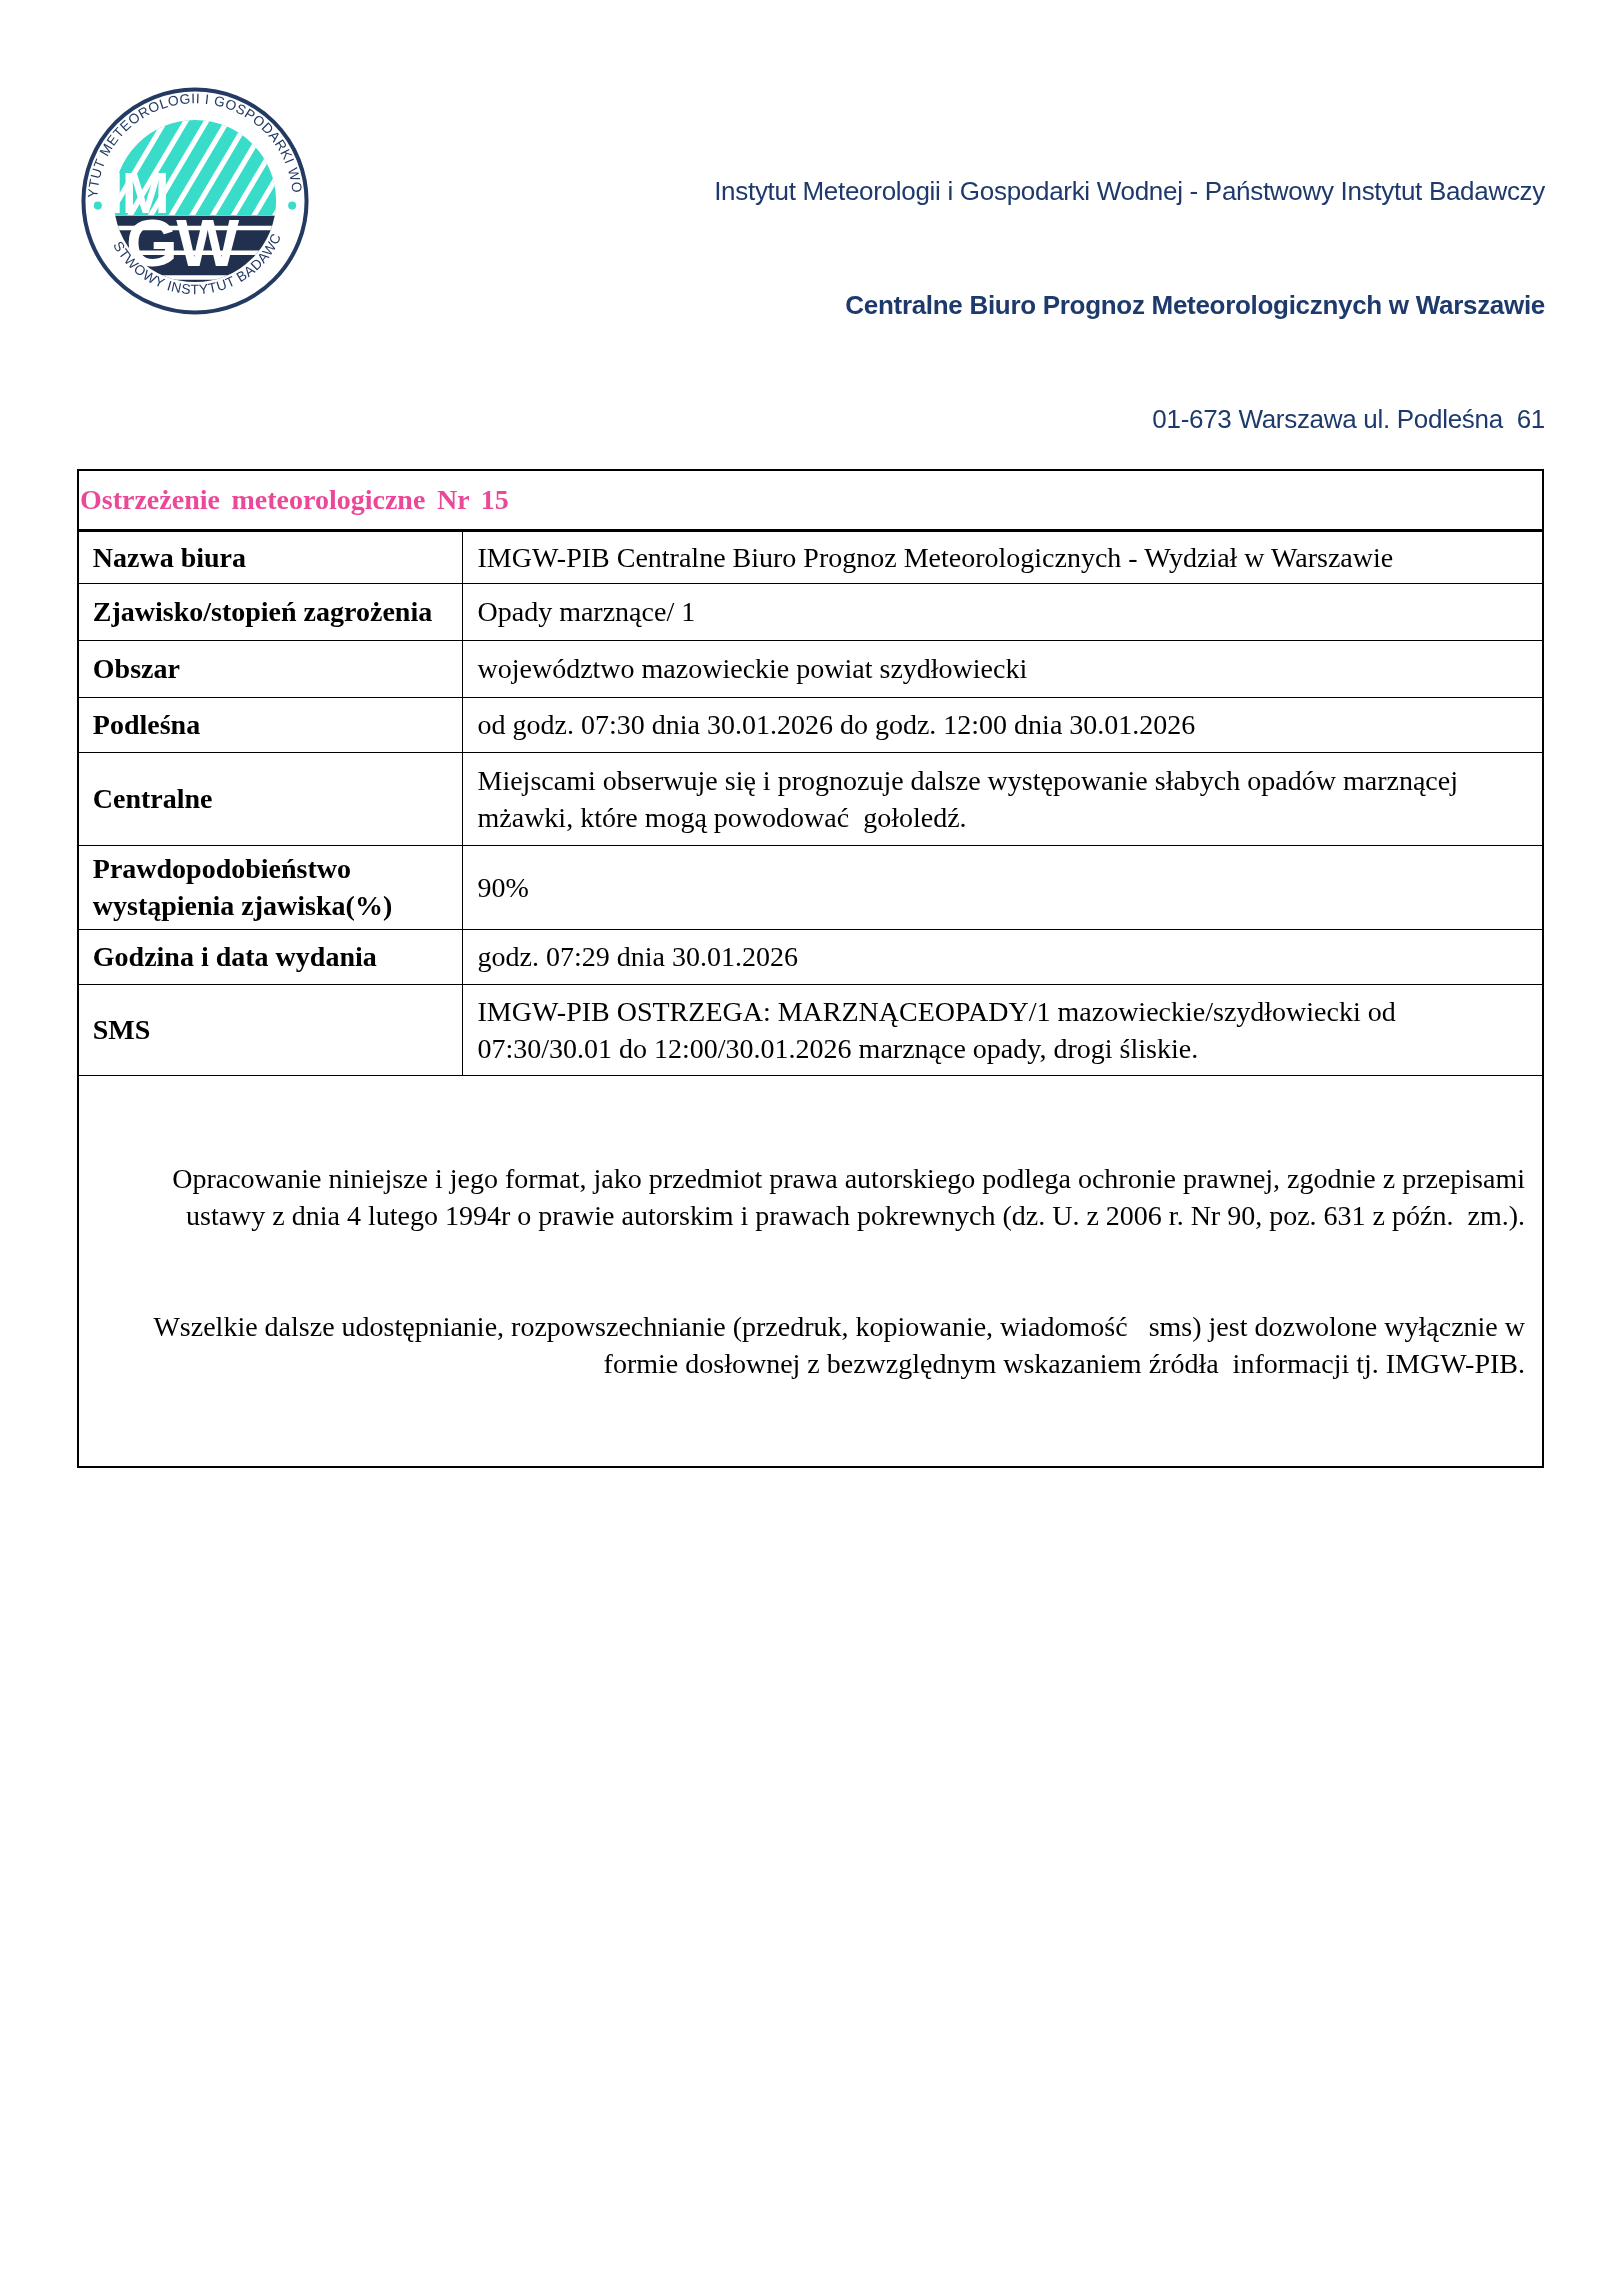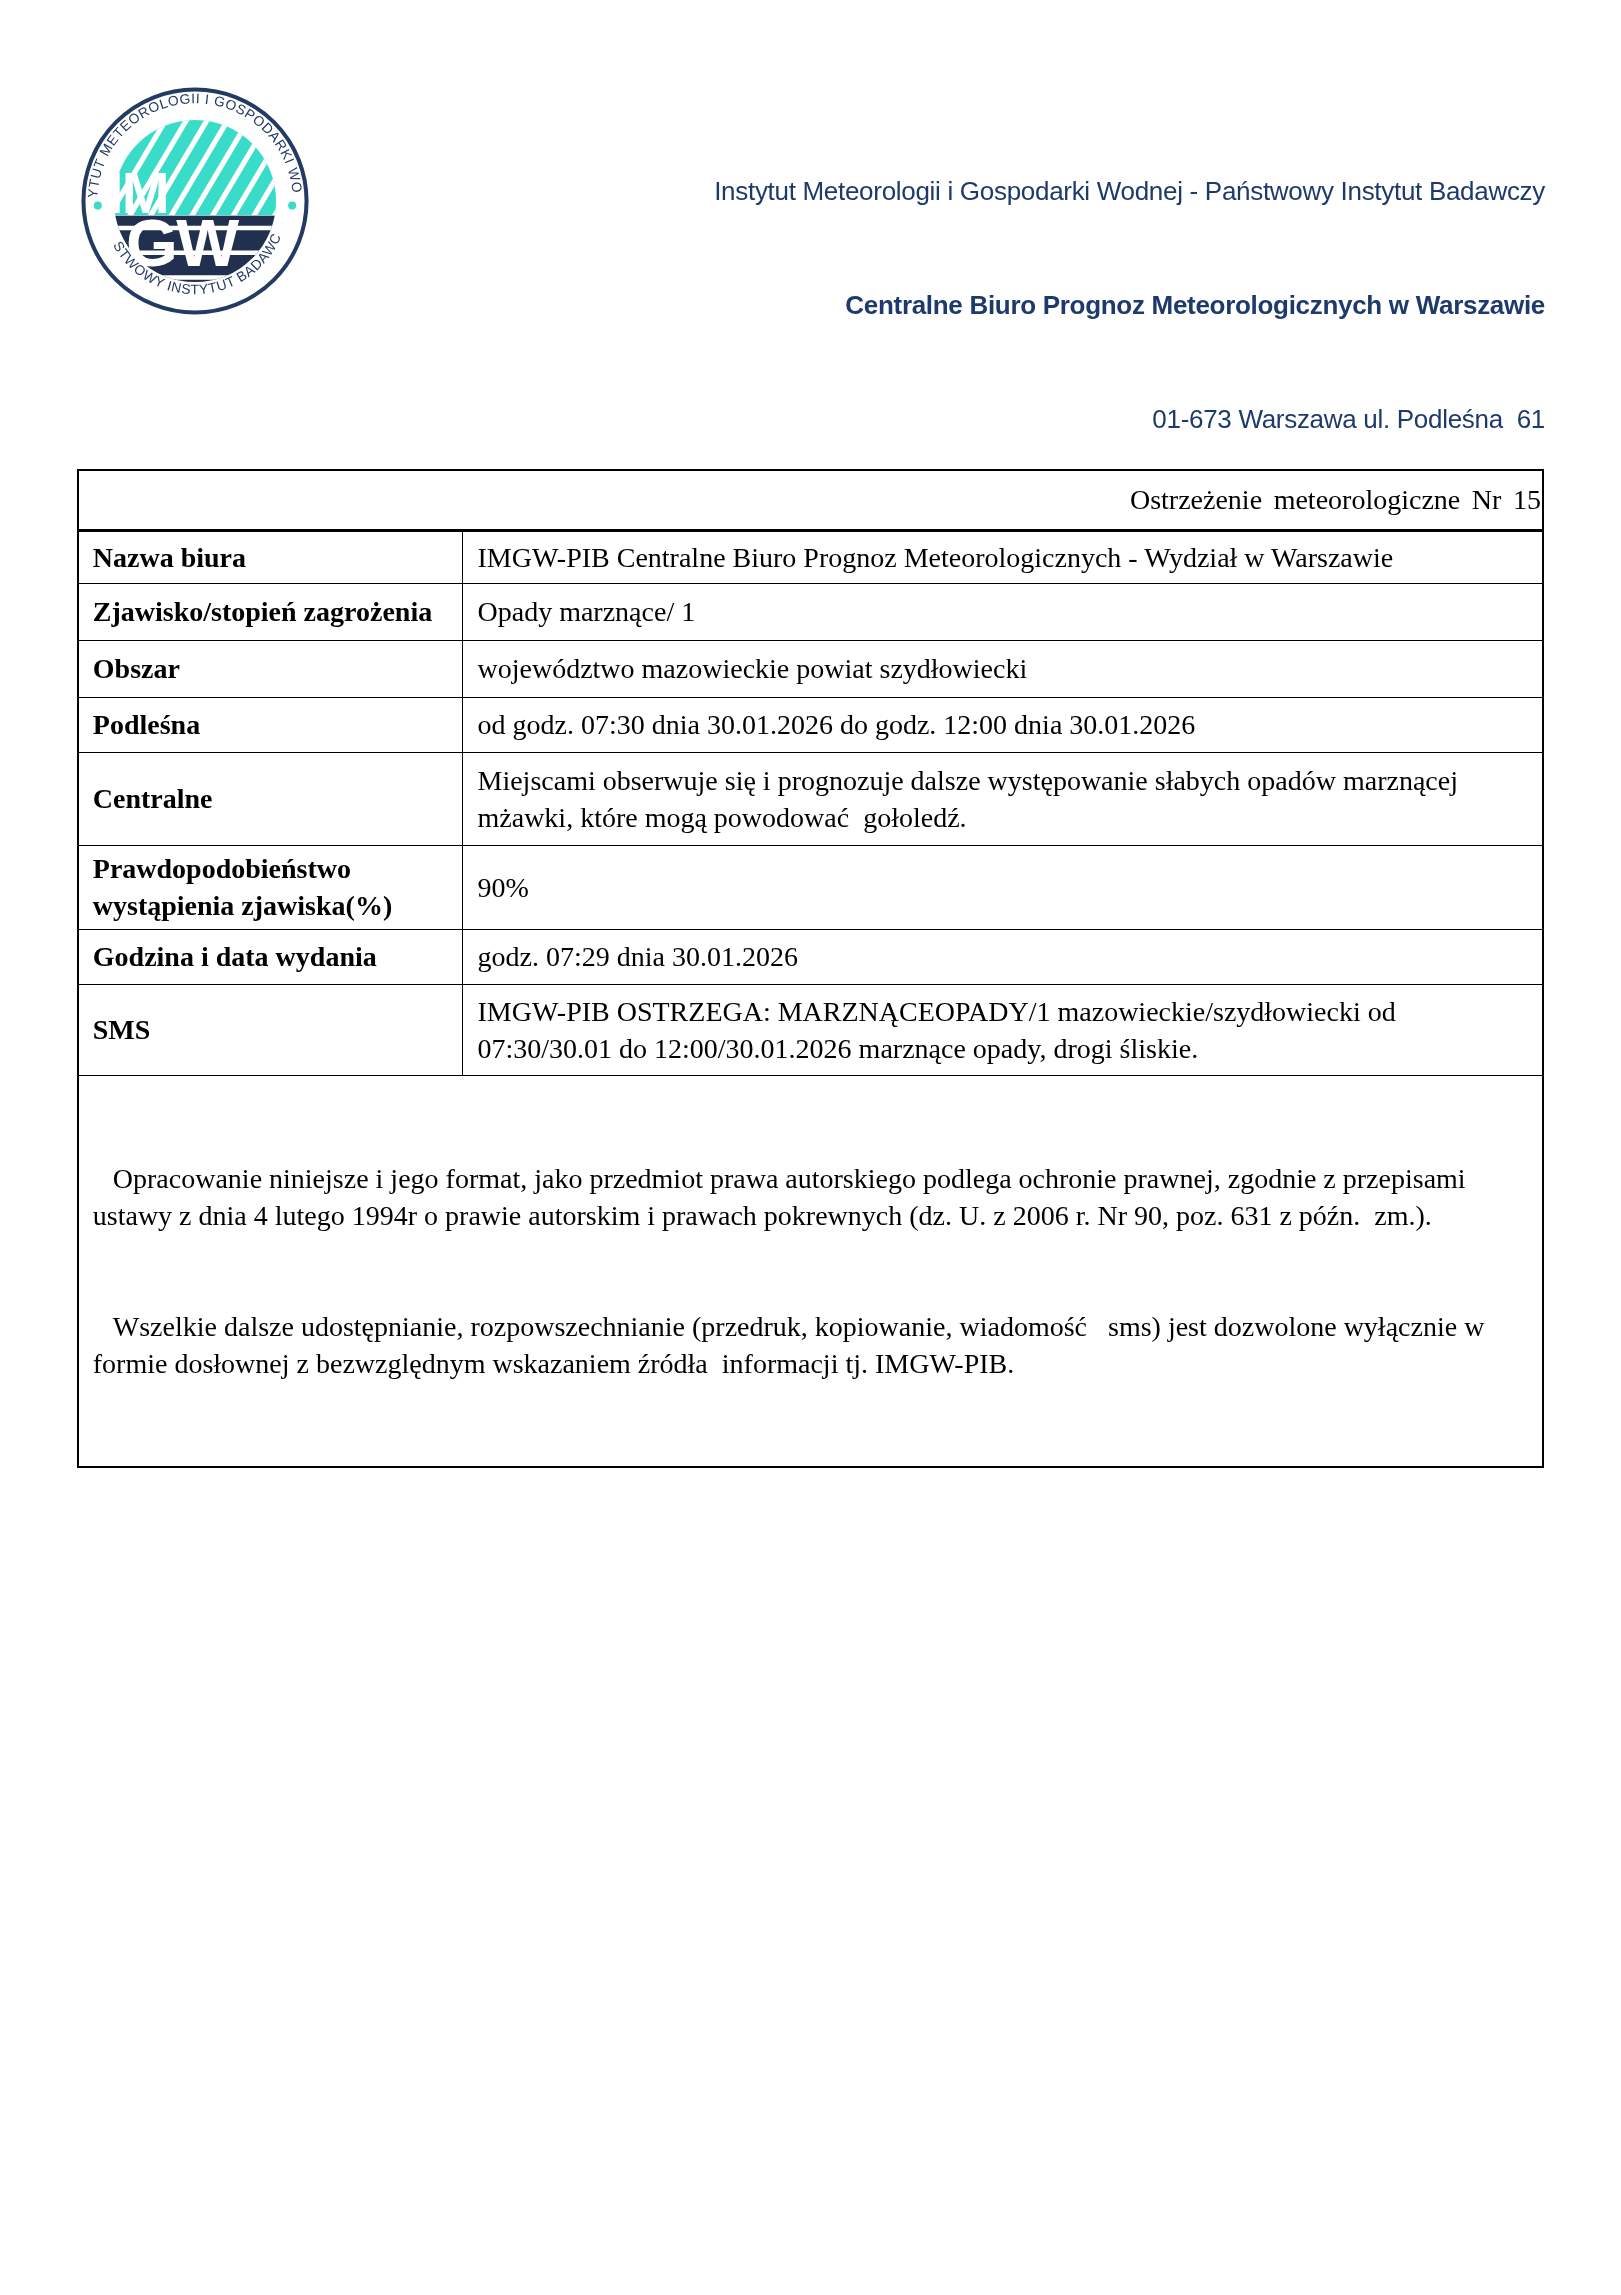--- a/index.html
+++ b/index.html
@@ -39,44 +39,44 @@
     background:#ffffff;
   }
   .warning-table td{
     border:1.7px solid #000000;
     vertical-align:middle;
     font-size:28px;
     line-height:37px;
     white-space:pre-wrap;
   }
   .title-cell{
-    text-align:right;
-    font-weight:normal;
+    text-align:left;
+    font-weight:bold;
     font-size:36px;
     word-spacing:4.6px;
-    color:#000000;
+    color:#ec4899;
     border-bottom-width:3.4px !important;
   }
   .lbl{
     font-weight:bold;
     font-size:29px;
     padding:3.4px 11.5px 3.4px 13.8px;
     margin-top:48px;
   }
   .val{
     padding:3.4px 17px 3.4px 15px;
   }
   .val .b{font-weight:normal;}
   .foot{
     padding:10.3px 17px 10.3px 13.8px;
     vertical-align:middle;
     font-size:27.5px;
     line-height:36px;
   }
-  .fp{text-indent:20px;white-space:pre-wrap;}
+  .fp{text-indent:20px;white-space:pre-wrap;text-align:right;}
 </style>
 </head>
 <body>
 
 <div class="page">
 
   <svg class="logo" width="230" height="230" viewBox="0 0 400 400" aria-hidden="true">
     <defs>
       <clipPath id="discClip">
           <circle cx="200" cy="200" r="141"></circle>

